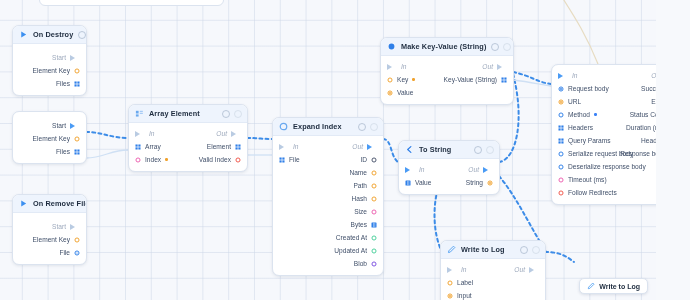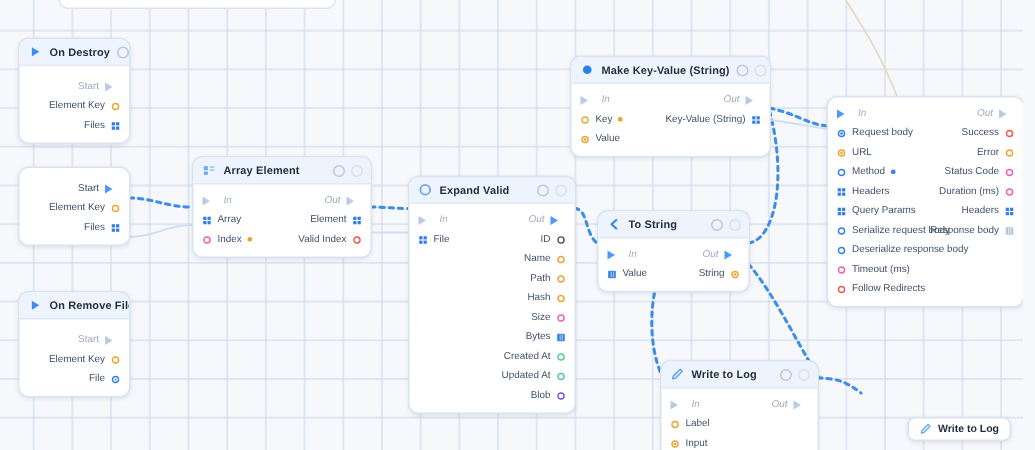--- a/index.html
+++ b/index.html
@@ -9,21 +9,20 @@
     background:#f7f9fc;
   }
   #canvas{
     position:relative;width:656px;height:300px;overflow:hidden;
     background-color:#f6f8fc;
     background-image:
       linear-gradient(to right, rgba(206,216,232,.55) 1px, transparent 1px),
       linear-gradient(to bottom, rgba(206,216,232,.55) 1px, transparent 1px);
     background-size:25.8px 25.8px;
     background-position:-4px -6px;
-    padding-left:26px;
   }
   #edges{position:absolute;left:0;top:0;width:690px;height:300px;pointer-events:none;}
   .node{
     position:absolute;
     background:#ffffff;
     border:1px solid #dbe3ef;
     border-radius:7px;
     box-shadow:0 1px 3px rgba(25,45,80,.10), 0 0 0 .5px rgba(255,255,255,.6) inset;
     overflow:hidden;
   }
@@ -289,21 +288,21 @@
         </span>
       </div>
     </div>
   </div>
 
   <div class="node" style="left:272px;top:117px;width:110px;">
     <div class="nhead">
       <svg class="hicon" viewBox="0 0 10 10">
           <circle cx="5" cy="5" r="3.6" fill="none" stroke="#6aa9ef" stroke-width="1.4"></circle>
         </svg>
-      <span class="ntitle">Expand Valid</span>
+      <span class="ntitle">Expand Index</span>
       <span class="hbtns">
         <span class="hbtn"></span>
         <span class="hbtn faint"></span>
       </span>
     </div>
     <div class="nbody">
       <div class="row">
         <span class="side">
           <span class="exec dimt"></span>
           <span class="plabel dim it">In</span>

